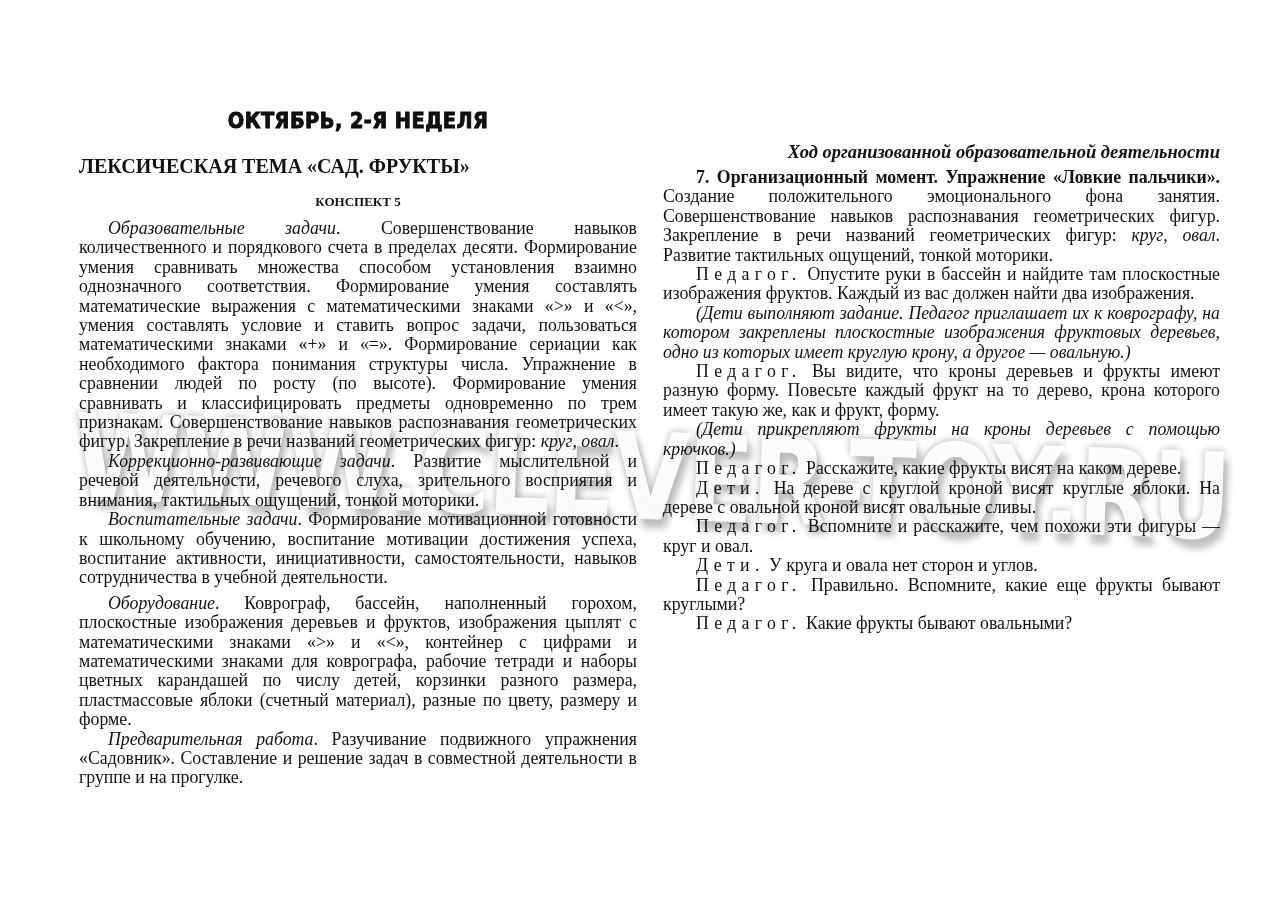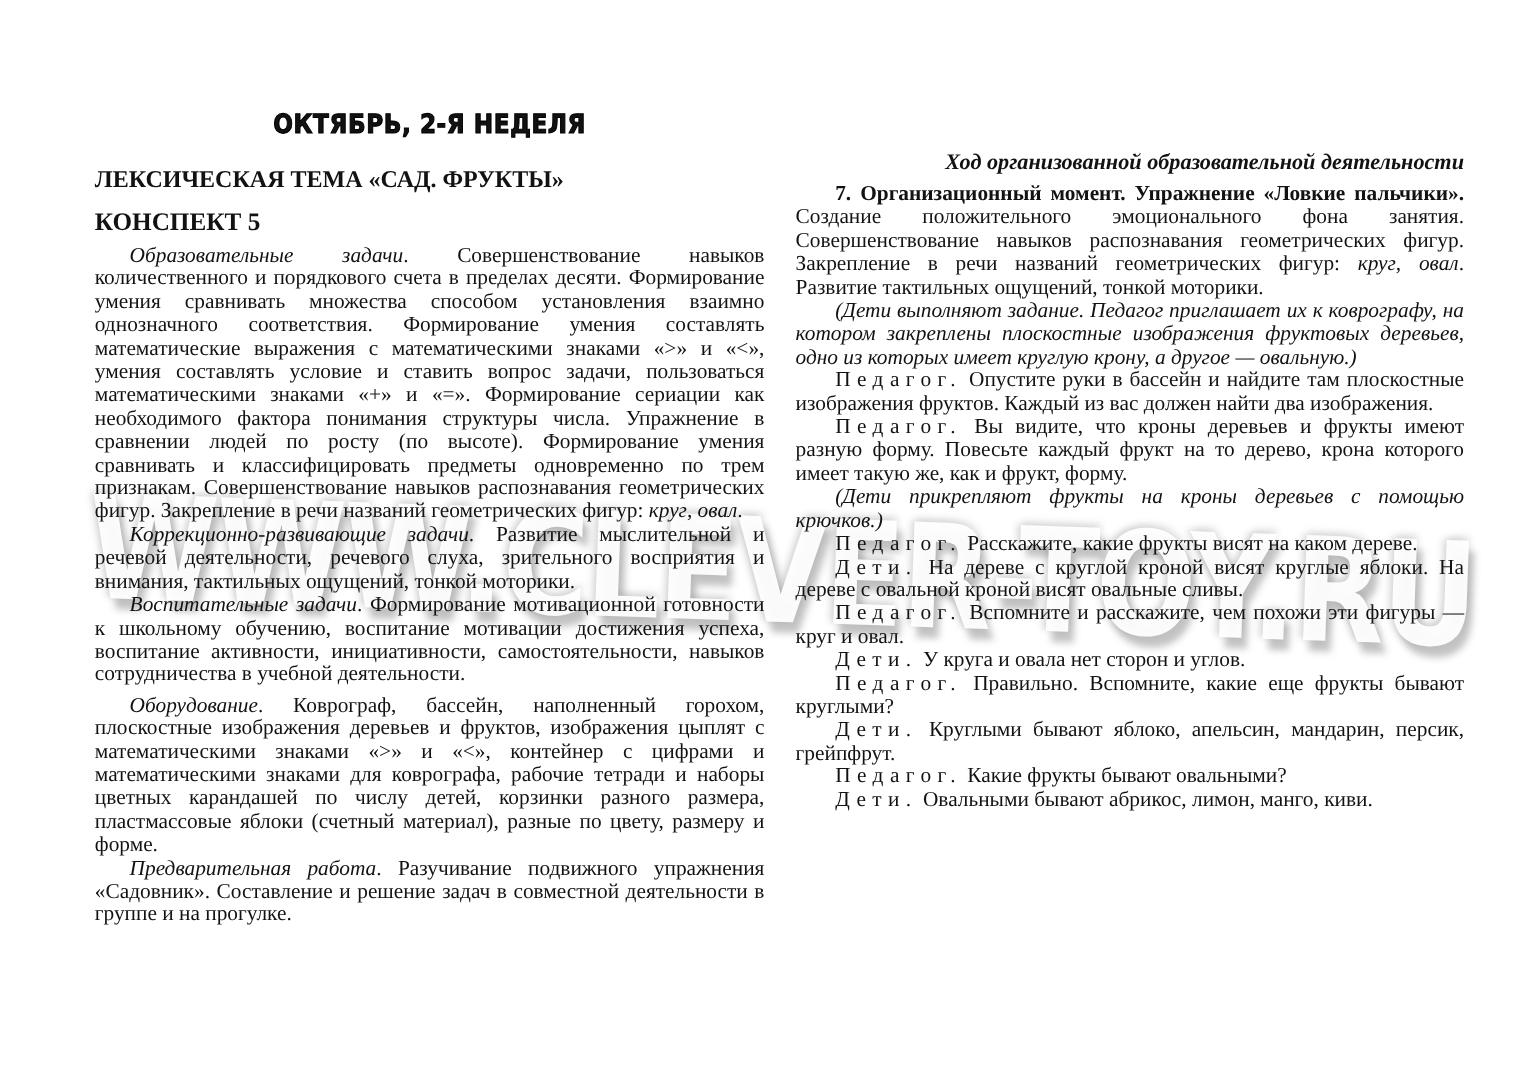--- a/index.html
+++ b/index.html
@@ -16,39 +16,39 @@
     font-size:120px; letter-spacing:-3px; white-space:nowrap;
     color:rgba(255,255,255,0.94);
     text-shadow: 6px 9px 7px rgba(124,124,124,0.46),
                  -4px -1px 6px rgba(150,150,150,0.30),
                  2px -4px 6px rgba(162,162,162,0.22);
     transform: rotate(2deg) scaleX(0.82);
     transform-origin:left top;
   }
   .col {
     position:absolute; z-index:1; text-align:justify;
-    font-size:17.8px; line-height:19.4px; hyphens:auto;
+    font-size:17.8px; line-height:19.4px; hyphens:auto;margin-top:16px;
   }
   .col-left  { left:79px;  top:93px;  width:558px; }
   .col-right { left:663px; top:126px; width:557px; }
 
   .section-header {
     margin:0 0 22px 0; text-align:center; text-indent:0;
     font-family:"DejaVu Sans",sans-serif; font-weight:800;
     font-size:22px; line-height:24px; letter-spacing:0.5px;
     -webkit-text-stroke:0.9px #000;
   }
   .section-header .squish { display:inline-block; transform:scaleX(0.88); transform-origin:center; }
   .lesson-title {
     margin:0 0 15px 0; text-align:left; text-indent:0;
     font-weight:bold; font-size:20px; line-height:22px;
   }
   .lesson-subtitle {
-    margin:0 0 8px 0; text-align:left; text-indent:0;
-    font-weight:bold; font-size:21px; line-height:19px;font-family:Liberation Serif, serif;
+    margin:0 0 8px 0; text-align:center; text-indent:0;
+    font-weight:bold; font-size:13px; line-height:19px;font-family:Liberation Serif, serif;
   }
   .rp-heading {
     margin:0 0 6px 0; text-align:right; text-indent:0;
     font-weight:bold; font-style:italic; font-size:18.5px; line-height:20px;
   }
   .para { margin:0; text-indent:29px; }
   .col-right .para { text-indent:33px; }
   .para.equip { margin-top:6px; }
   .para .lead { font-weight:normal; font-style:italic; }
   .para .lead-bold { font-weight:bold; }
@@ -77,38 +77,36 @@
 
     <p class="para"><span class="lead">Предварительная работа</span><span>. Разучивание подвижного упражнения «Садовник». Составление и решение задач в совместной деятельности в группе и на прогулке.</span></p>
   </div>
 
   <div class="col col-right">
     <div class="rp-heading">Ход организованной образовательной деятельности</div>
 
     <p class="para"><span class="lead-bold">7. Организационный момент. Упражнение «Ловкие пальчики».</span><span> Создание положительного эмоционального фона занятия. Совершенствование навыков распознавания геометрических фигур. Закрепление в речи названий геометрических фигур: </span><i>круг, овал</i><span>. Развитие тактильных ощущений, тонкой моторики.</span></p>
 
 
+    <p class="para"><span class="speaker">Педагог.</span><span> Опустите руки в бассейн и найдите там плоскостные изображения фруктов. Каждый из вас должен найти два изображения.</span></p>
+
     <p class="para stage"><span>(Дети выполняют задание. Педагог приглашает их к коврографу, на котором закреплены плоскостные изображения фруктовых деревьев, одно из которых имеет круглую крону, а другое — овальную.)</span></p>
-
-    <p class="para"><span class="speaker">Педагог.</span><span> Опустите руки в бассейн и найдите там плоскостные изображения фруктов. Каждый из вас должен найти два изображения.</span></p>
 
     <p class="para"><span class="speaker">Педагог.</span><span> Вы видите, что кроны деревьев и фрукты имеют разную форму. Повесьте каждый фрукт на то дерево, крона которого имеет такую же, как и фрукт, форму.</span></p>
 
     <p class="para stage"><span>(Дети прикрепляют фрукты на кроны деревьев с помощью крючков.)</span></p>
 
     <p class="para"><span class="speaker">Педагог.</span><span> Расскажите, какие фрукты висят на каком дереве.</span></p>
 
     <p class="para"><span class="speaker">Дети.</span><span> На дереве с круглой кроной висят круглые яблоки. На дереве с овальной кроной висят овальные сливы.</span></p>
 
     <p class="para"><span class="speaker">Педагог.</span><span> Вспомните и расскажите, чем похожи эти фигуры — круг и овал.</span></p>
 
     <p class="para"><span class="speaker">Дети.</span><span> У круга и овала нет сторон и углов.</span></p>
 
     <p class="para"><span class="speaker">Педагог.</span><span> Правильно. Вспомните, какие еще фрукты бывают круглыми?</span></p>
 
-    <p class="para"><span class="speaker">Дети.</span><span> Круглыми бывают яблоко, апельсин, мандарин, персик, грейпфрут.</span></p>
 
     <p class="para"><span class="speaker">Педагог.</span><span> Какие фрукты бывают овальными?</span></p>
 
-    <p class="para"><span class="speaker">Дети.</span><span> Овальными бывают абрикос, лимон, манго, киви.</span></p>
   </div>
 
 </div>
 
 </body></html>

